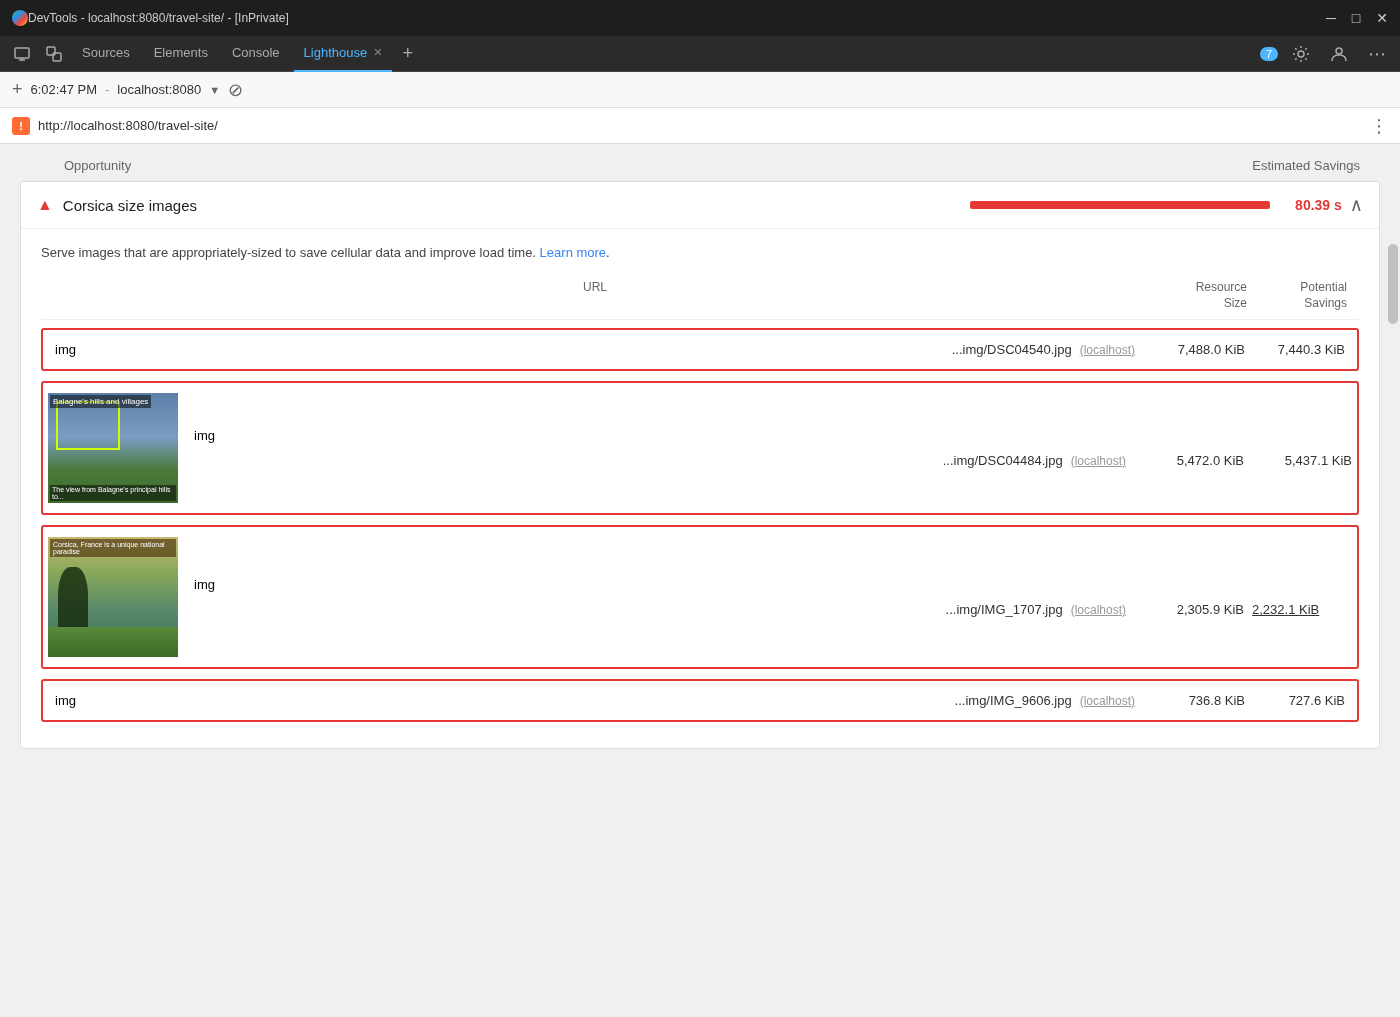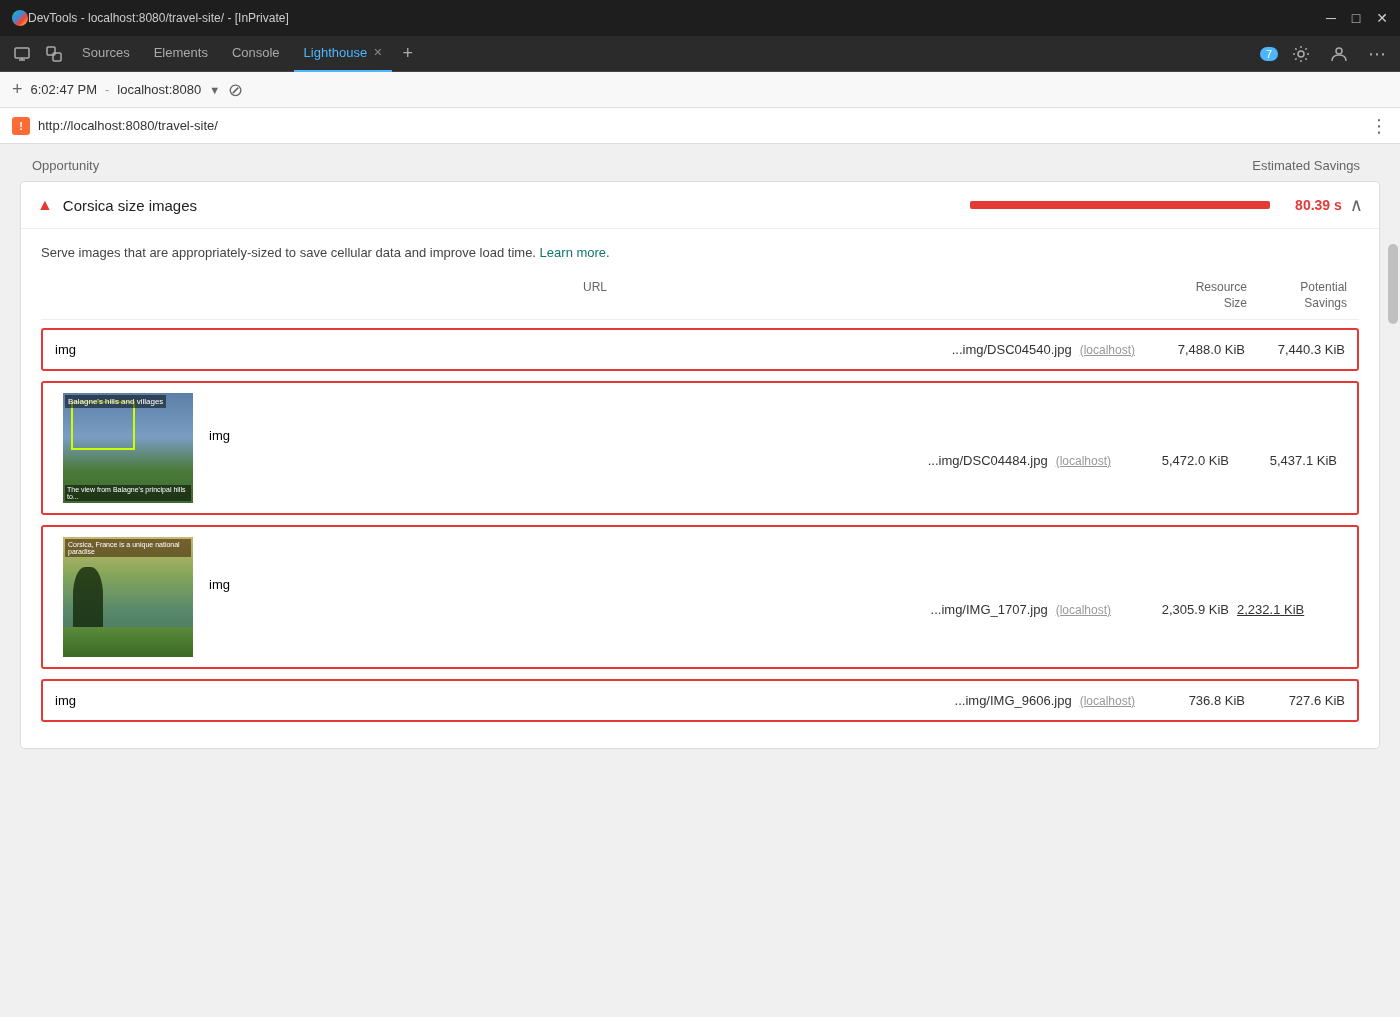--- a/index.html
+++ b/index.html
@@ -119,21 +119,21 @@
       display: flex;
       flex-direction: column;
       overflow: hidden;
       position: relative;
     }
 
     
     .header-row {
       display: flex;
       justify-content: space-between;
-      padding: 4px 40px 8px 32px;
+      padding: 4px 40px 8px 64px;
       color: #666;
       font-size: 13px;
     }
 
     
     .audit-card {
       background: #fff;
       border: 1px solid #ddd;
       border-radius: 4px;
       margin: 0 20px;
@@ -178,28 +178,28 @@
 
     
     .audit-body {
       padding: 16px 20px;
     }
     .audit-description {
       font-size: 13px;
       color: #444;
       margin-bottom: 16px;
     }
-    .audit-link { color: #0f766e; text-decoration: none; }
+    .audit-link { color: #3b82f6; text-decoration: none; }
 
     
     .img-row {
       border: 2px solid #e53935;
       border-radius: 3px;
       margin-bottom: 10px;
-      padding: 10px 20px;
+      padding: 10px 5px;
       display: flex;
       align-items: center;
     }
     .img-row-simple {
       border: 2px solid #e53935;
       border-radius: 3px;
       margin-bottom: 10px;
       padding: 12px 12px;
       display: flex;
       align-items: center;

